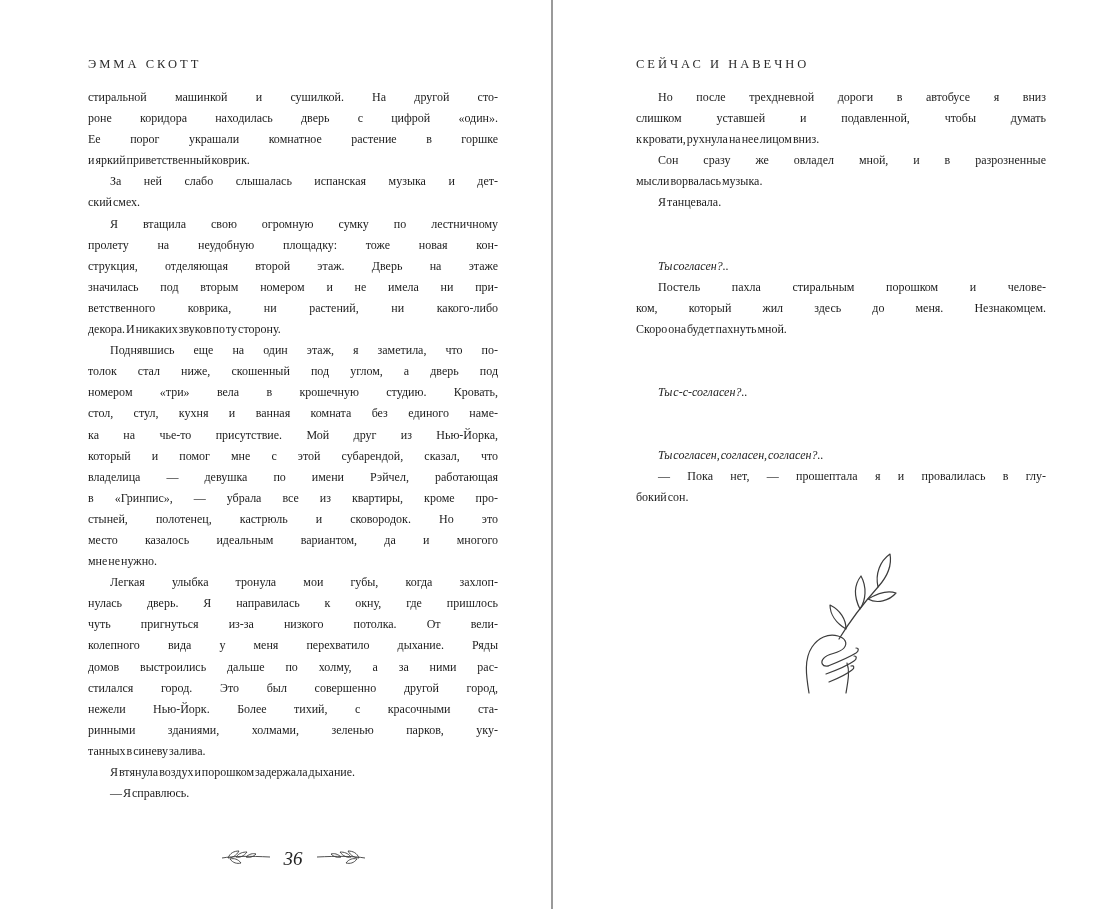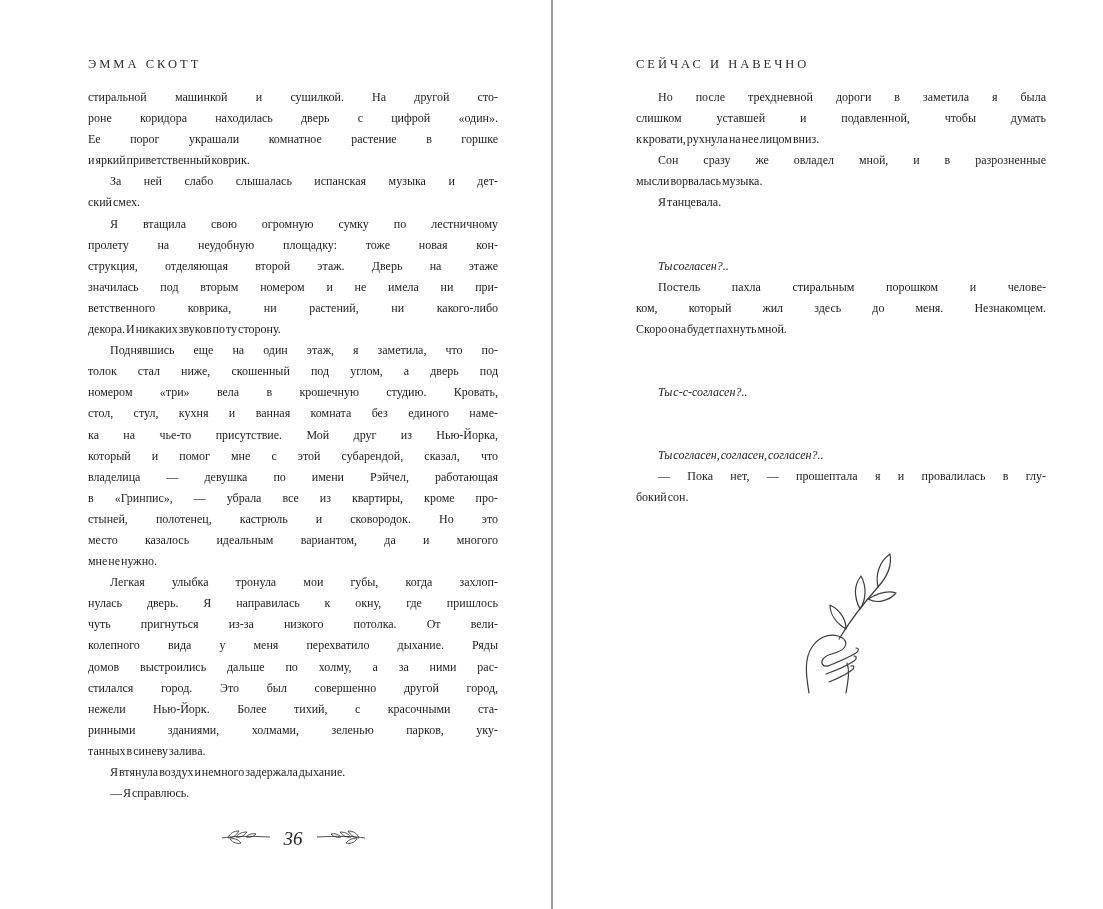--- a/index.html
+++ b/index.html
@@ -36,21 +36,21 @@
   .line {
     text-align: justify;
     text-align-last: justify;
     word-spacing: -2px;
     white-space: normal;
   }
   .line.last { text-align-last: left; }
   .line.indent { text-indent: 22px; }
   .footer {
     position: absolute;
-    top: 828px; left: 0; width: 100%;
+    top: 848px; left: 0; width: 100%;
     display: flex; align-items: center; justify-content: center;
     gap: 12px;
   }
   .page-number {
     font-style: italic;
     font-size: 19px;
     color: #222;
   }
   .flourish { display: inline-block; }
   .flourish.mirrored { transform: scaleX(-1); }
@@ -105,21 +105,21 @@
         <div class="line">нулась дверь. Я направилась к окну, где пришлось</div>
         <div class="line">чуть пригнуться из-за низкого потолка. От вели-</div>
         <div class="line">колепного вида у меня перехватило дыхание. Ряды</div>
         <div class="line">домов выстроились дальше по холму, а за ними рас-</div>
         <div class="line">стилался город. Это был совершенно другой город,</div>
         <div class="line">нежели Нью-Йорк. Более тихий, с красочными ста-</div>
         <div class="line">ринными зданиями, холмами, зеленью парков, уку-</div>
         <div class="line last">танных в синеву залива.</div>
       </div>
       <div class="para">
-        <div class="line last indent">Я втянула воздух и немного задержала дыхание.</div>
+        <div class="line last indent">Я втянула воздух и порошком задержала дыхание.</div>
       </div>
       <div class="para">
         <div class="line last indent">— Я справлюсь.</div>
       </div>
     </div>
 
   <div class="footer">
     <span class="flourish">
       <svg viewBox="0 0 52 18" width="52" height="18">
         <g fill="none" stroke="#3c3c3c" stroke-width="0.9">
@@ -144,21 +144,21 @@
       </svg>
     </span>
   </div>
 </div>
 
 <div class="page right">
   <div class="running-head">СЕЙЧАС И НАВЕЧНО</div>
 
   <div class="body-text">
       <div class="para">
-        <div class="line indent">Но после трехдневной дороги в заметила я была</div>
+        <div class="line indent">Но после трехдневной дороги в автобусе я вниз</div>
         <div class="line">слишком уставшей и подавленной, чтобы думать</div>
         <div class="line last">к кровати, рухнула на нее лицом вниз.</div>
       </div>
       <div class="para">
         <div class="line indent">Сон сразу же овладел мной, и в разрозненные</div>
         <div class="line last">мысли ворвалась музыка.</div>
       </div>
       <div class="para">
         <div class="line last indent">Я танцевала.</div>
       </div>

